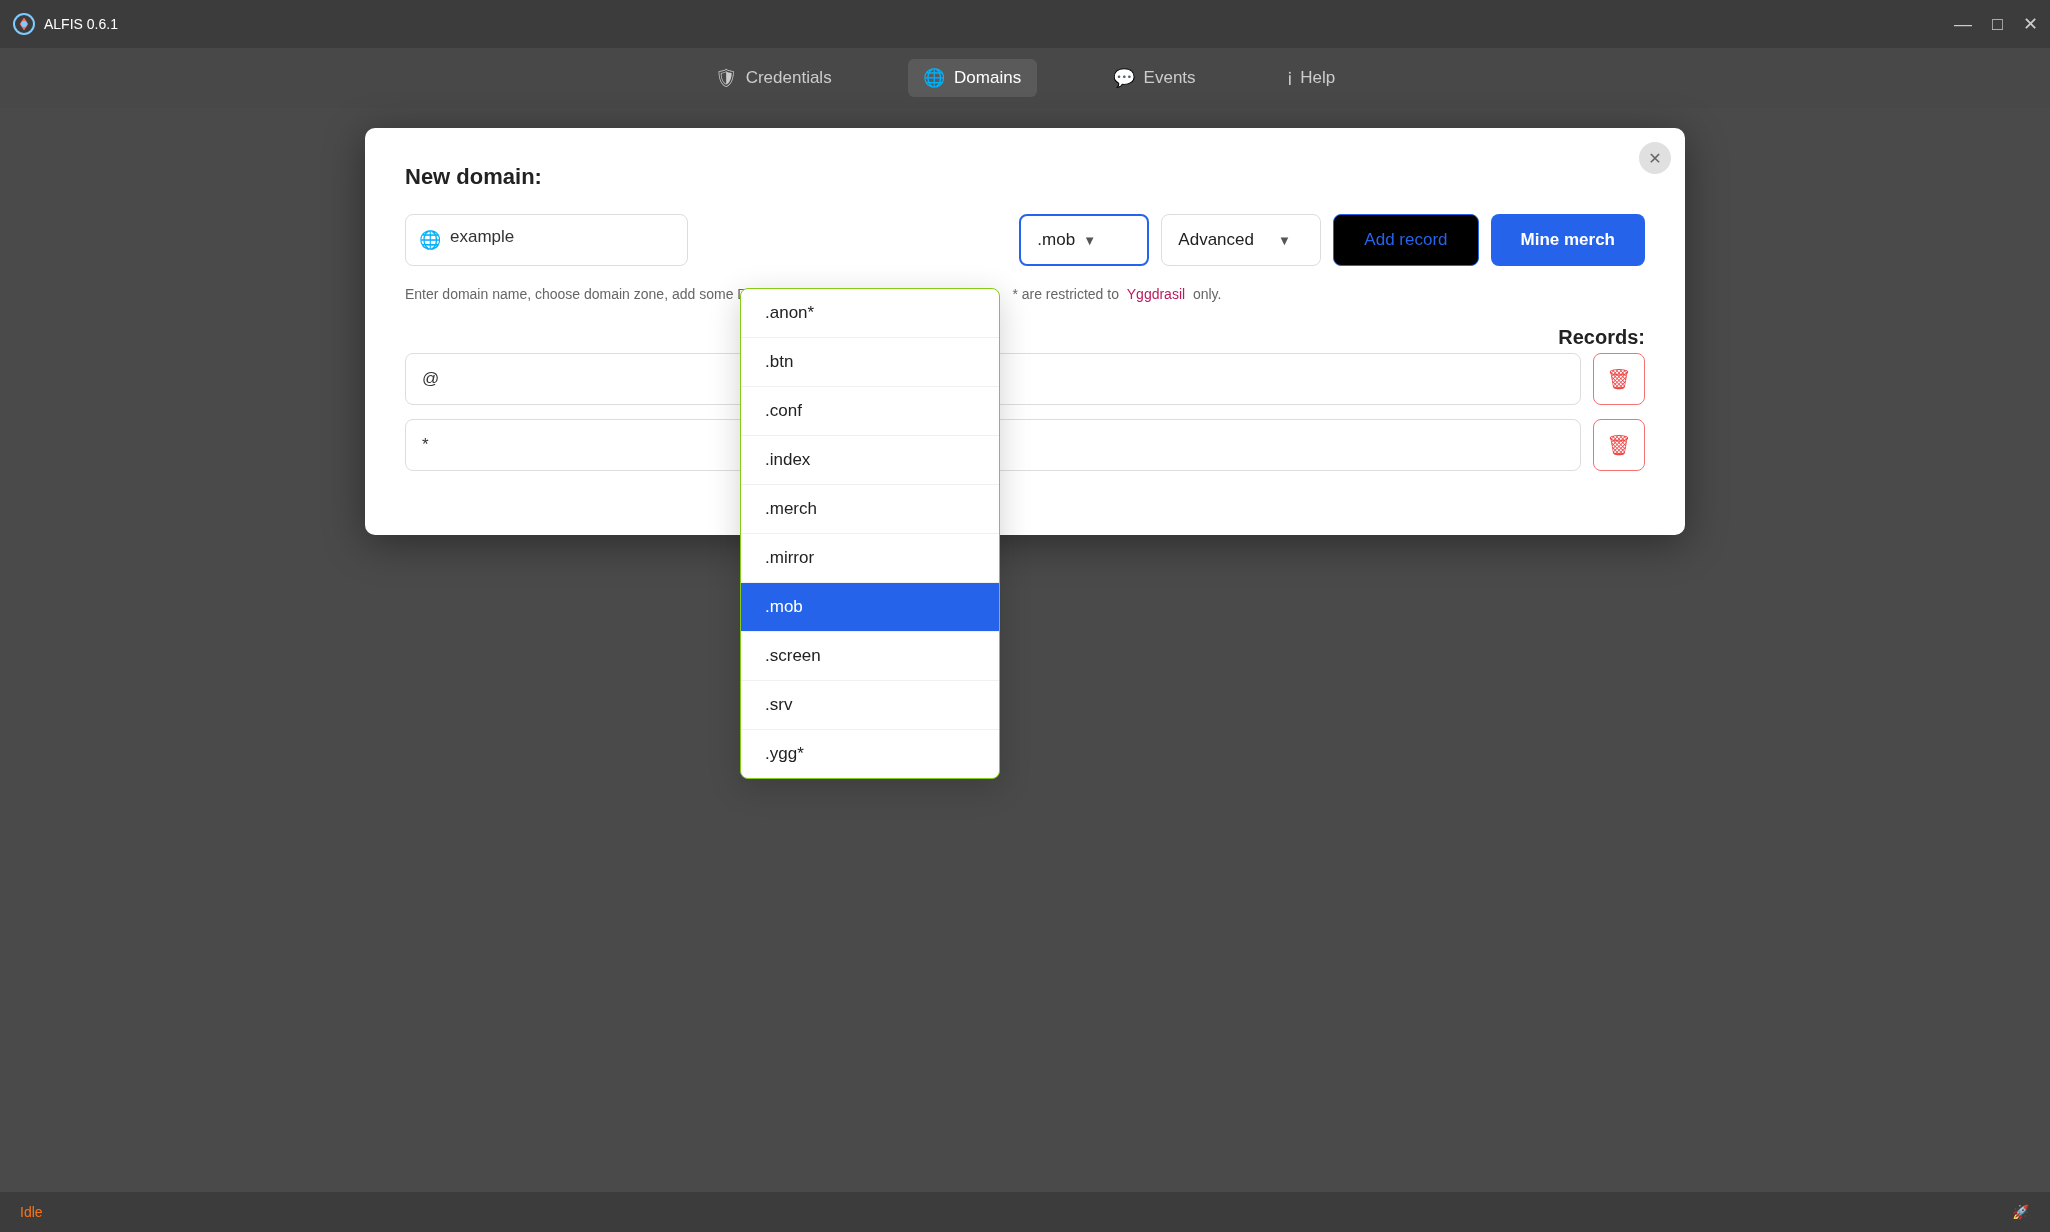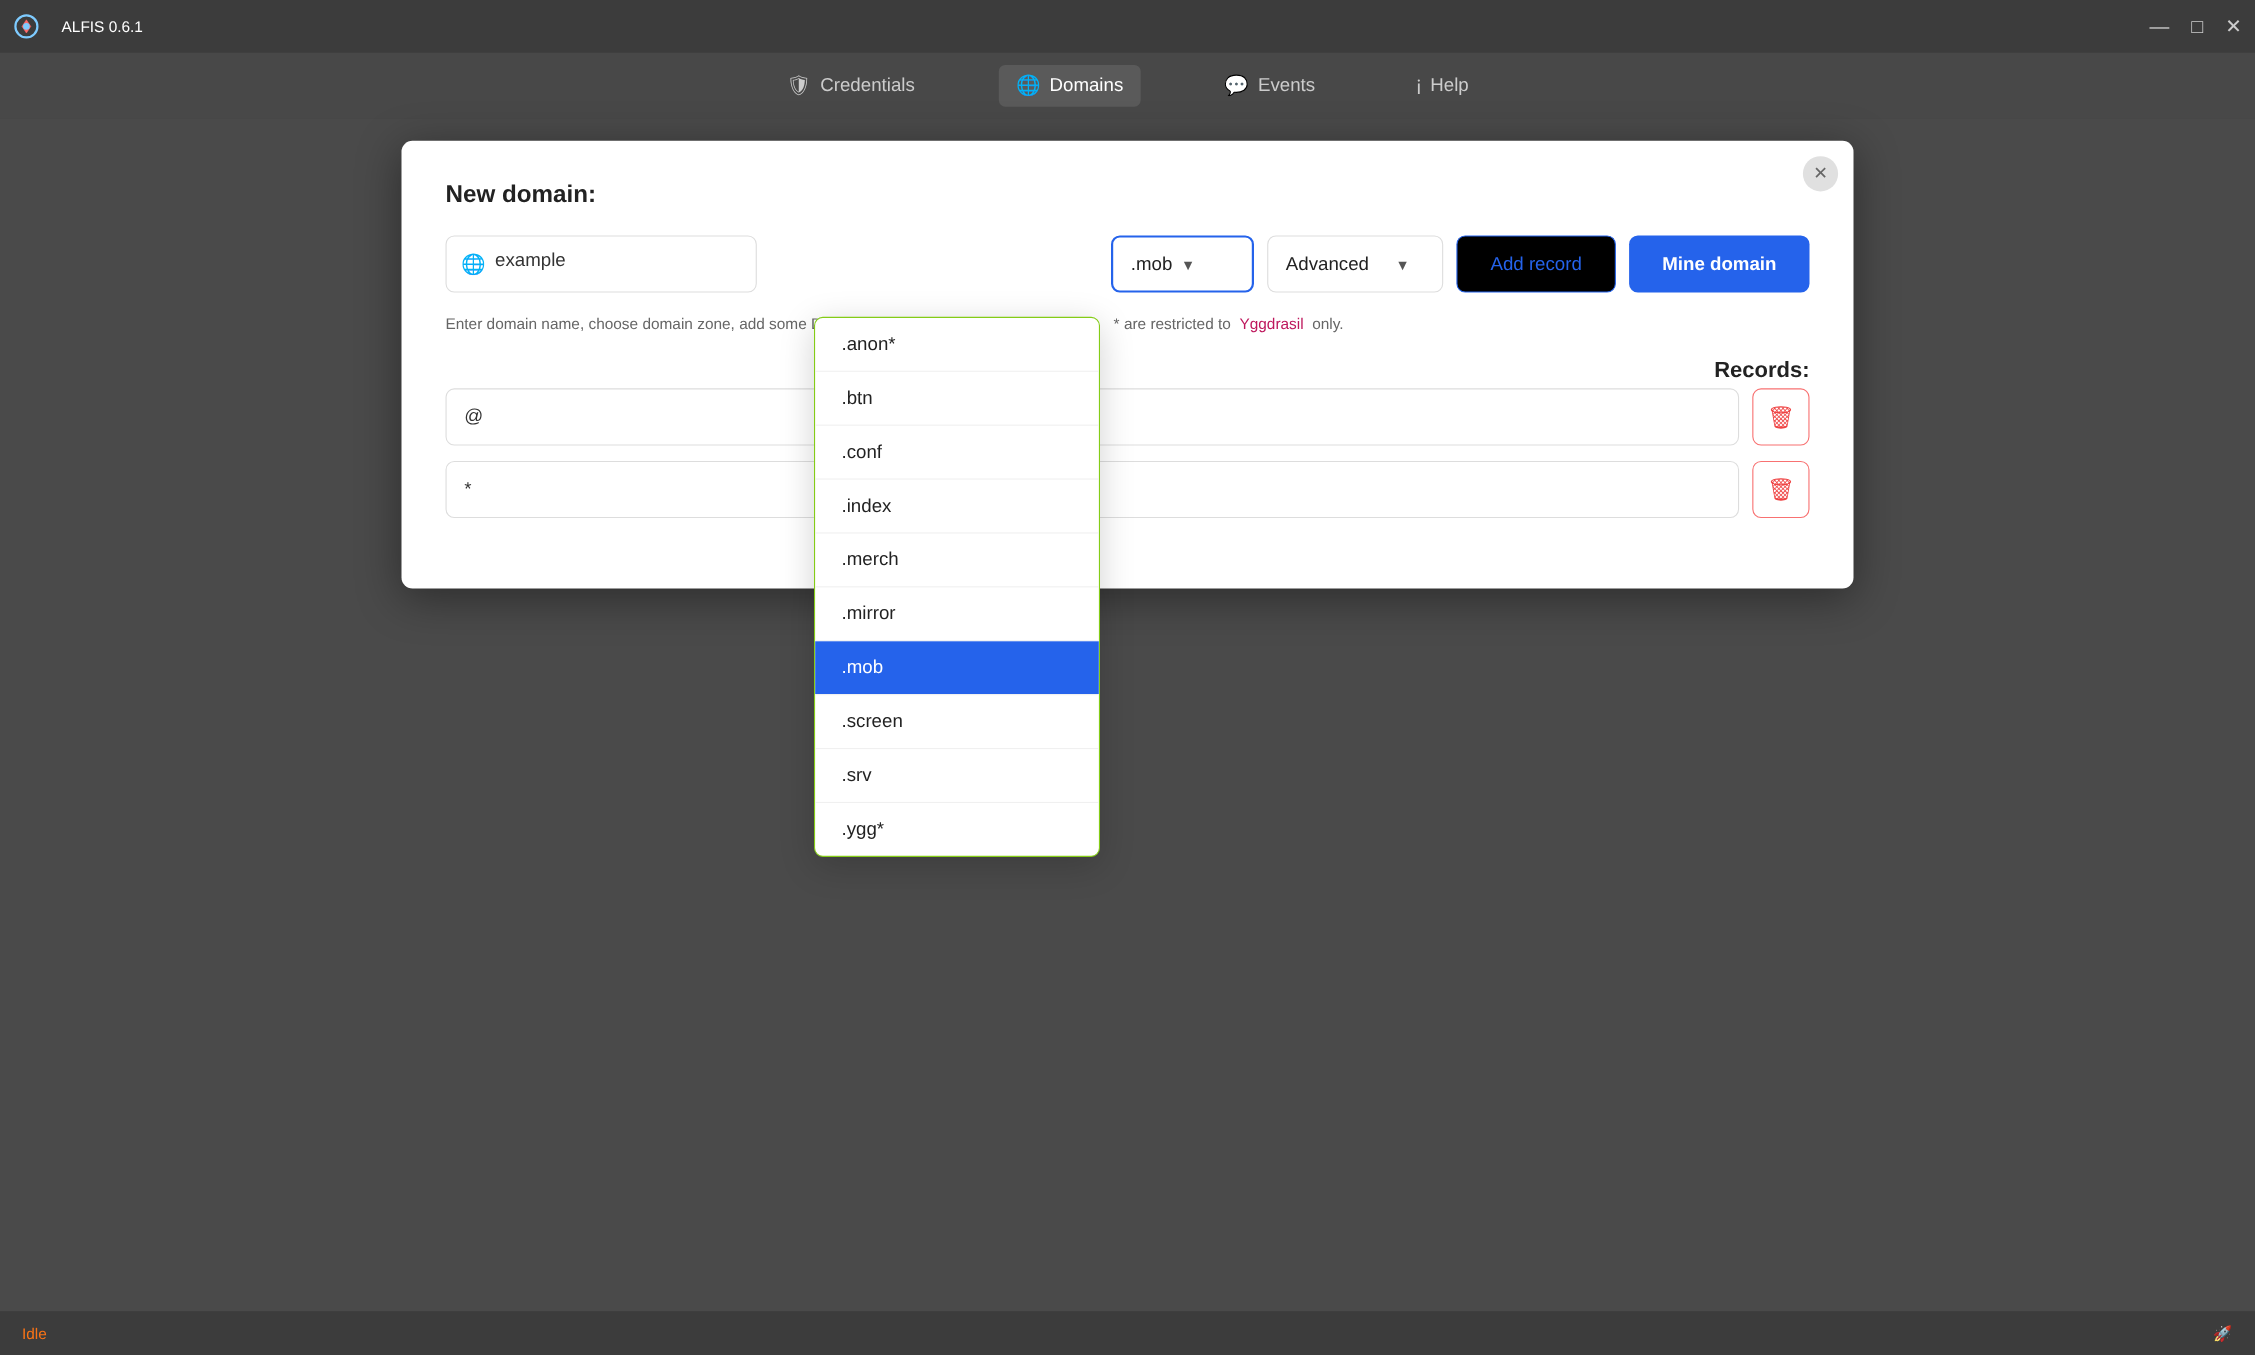--- a/index.html
+++ b/index.html
@@ -19,21 +19,21 @@
       display: flex;
       align-items: center;
       justify-content: space-between;
       padding: 0 12px;
       color: #ffffff;
       font-size: 14px;
     }
     .titlebar-left {
       display: flex;
       align-items: center;
-      gap: 20px;
+      gap: 8px;
     }
     .titlebar-controls {
       display: flex;
       gap: 20px;
       align-items: center;
       color: #ccc;
       font-size: 18px;
     }
     .titlebar-controls span {
       cursor: pointer;
@@ -384,21 +384,21 @@
           <span>.mob</span>
           <span class="chevron">▼</span>
         </div>
 
         <div class="advanced-dropdown">
           <span>Advanced</span>
           <span style="font-size:13px;color:#555;">▼</span>
         </div>
 
         <button class="btn-add-record">Add record</button>
-        <button class="btn-mine-domain">Mine domain</button>
+        <button class="btn-mine-domain">Mine merch</button>
       </div>
 
       <div class="info-text">
         <span>Enter domain name, choose domain zone, add some DNS-records, then hit the "Mine</span>…
         <span style="margin-left:60px;">* are restricted to</span>
         &nbsp;<a href="#" class="info-link">Yggdrasil</a>
         &nbsp;<span>only.</span>
       </div>
 
       <div class="records-label">Records:</div>

